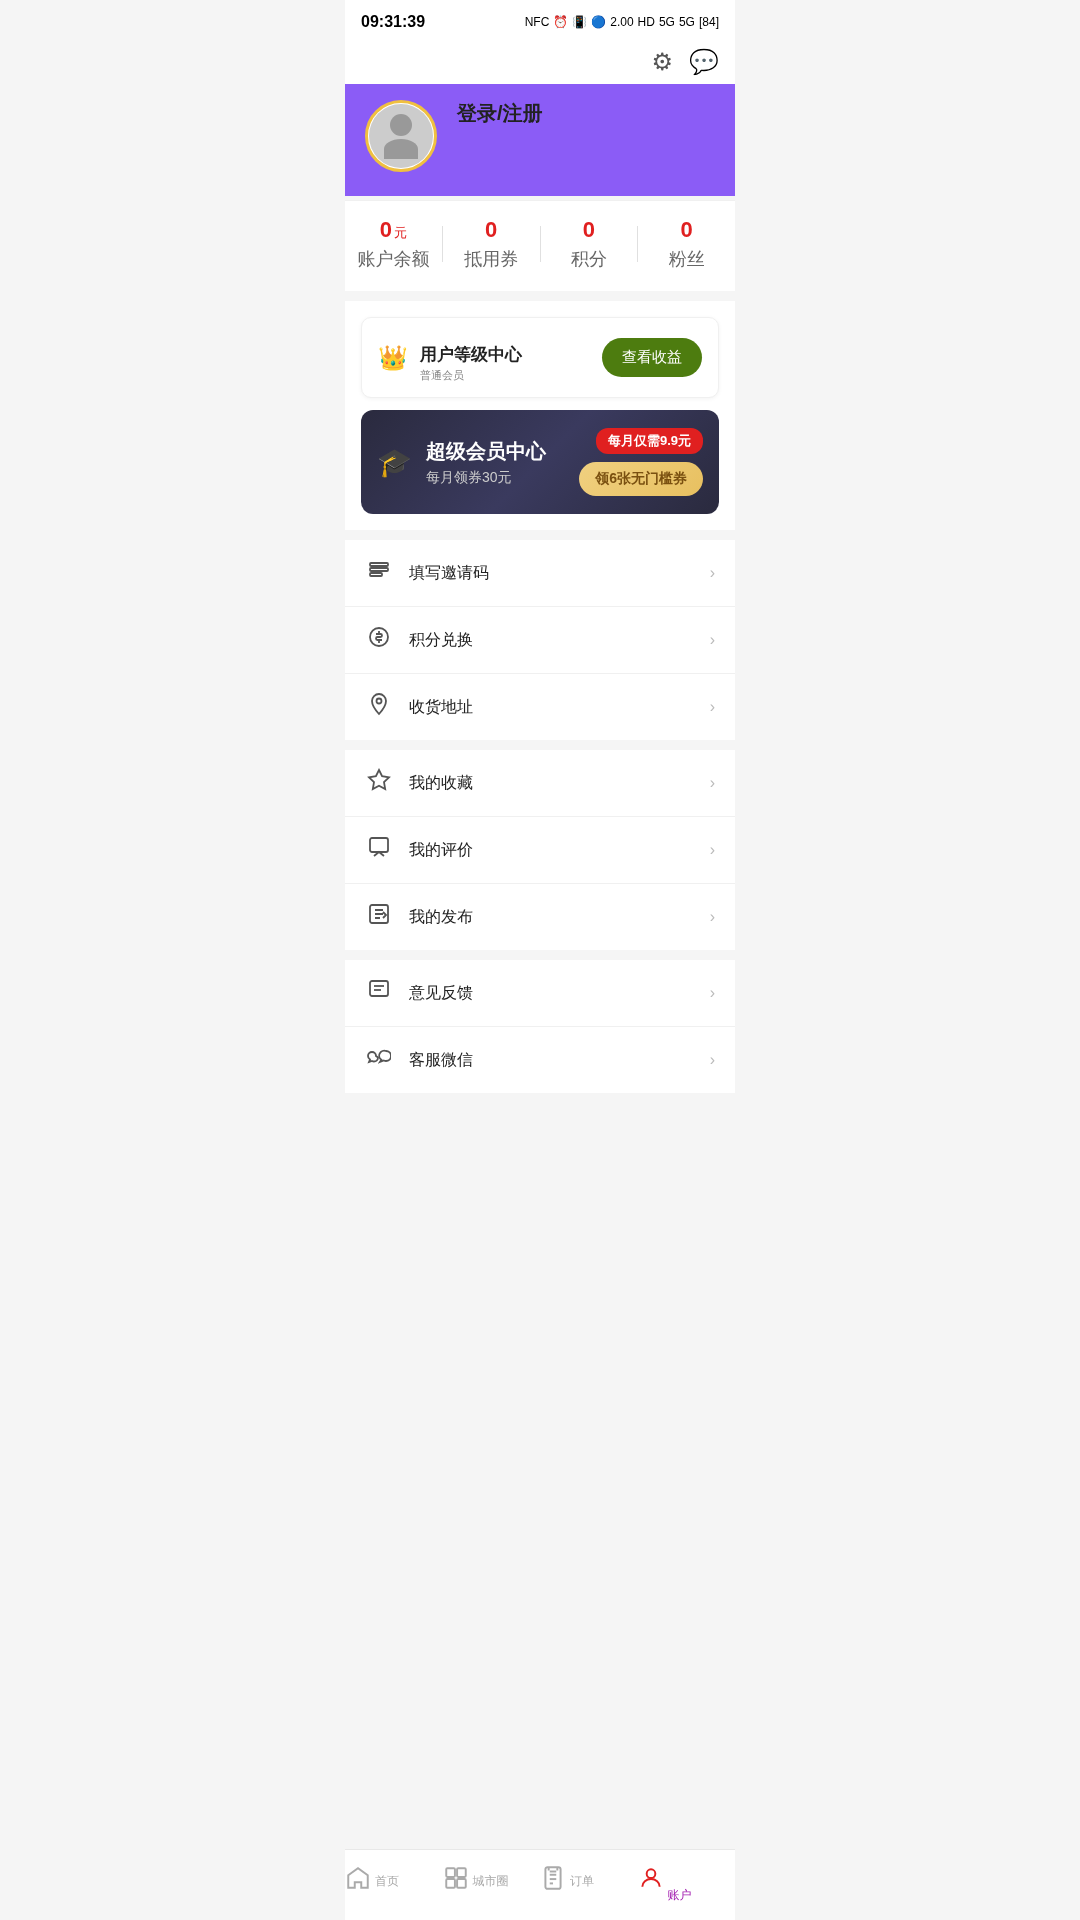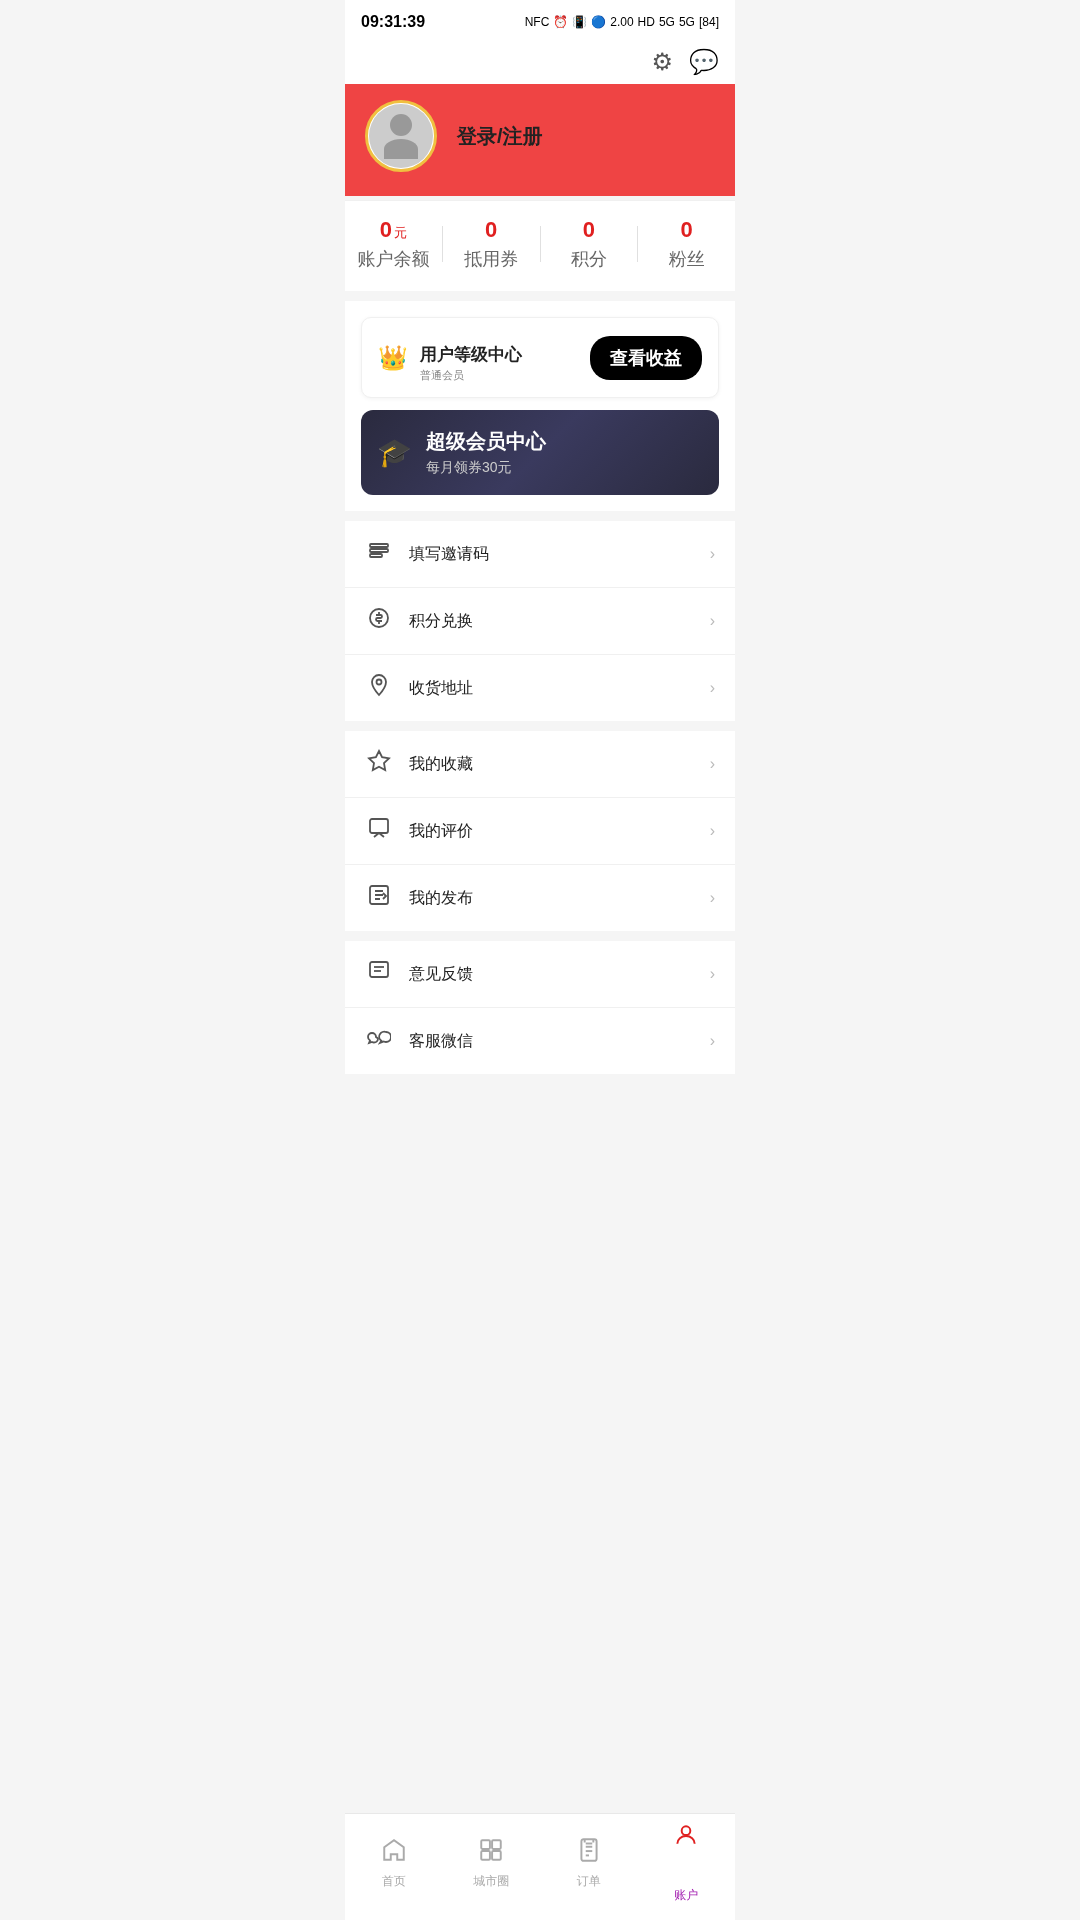--- a/index.html
+++ b/index.html
@@ -48,24 +48,23 @@
       gap: 16px;
     }
     .header-icon {
       font-size: 24px;
       color: #555;
       cursor: pointer;
     }
 
     
     .profile-section {
-      background: #ef4444;
+      background: #8b5cf6;
       padding: 16px 20px 24px;
       display: flex;
-      align-items: center;
       gap: 20px;
     }
     .avatar-wrapper {
       width: 72px;
       height: 72px;
       border-radius: 50%;
       border: 3px solid #f0c040;
       display: flex;
       align-items: center;
       justify-content: center;
@@ -174,27 +173,27 @@
       font-weight: 600;
       color: #222;
       margin-top: 11px;
     }
     .user-level-sub {
       font-size: 11px;
       color: #888;
       margin-top: 2px;
     }
     .view-earnings-btn {
-      background: #000000;
+      background: #4d7c0f;
       color: #fff;
       border: none;
       border-radius: 20px;
       padding: 10px 20px;
-      font-size: 18px;
-      font-weight: 700;
+      font-size: 15px;
+      font-weight: 400;
       cursor: pointer;
       white-space: nowrap;
     }
 
     
     .vip-card {
       background: linear-gradient(135deg, #2a2a3e 0%, #3a3a5e 50%, #2a2a3e 100%);
       border-radius: 12px;
       padding: 18px 16px;
       display: flex;
@@ -290,21 +289,21 @@
       background: #fff;
       border-top: 1px solid #e8e8e8;
       display: flex;
       align-items: center;
       padding: 8px 0 16px;
       z-index: 100;
     }
     .nav-item {
       flex: 1;
       display: flex;
-      flex-direction: column;
+      flex-direction: row;
       align-items: center;
       gap: 4px;
       cursor: pointer;
     }
     .nav-icon {
       font-size: 24px;
       color: #aaa;
     }
     .nav-icon.active {
       color: #e02020;
@@ -400,20 +399,24 @@
   </div>
 
   <div class="vip-card">
     <div class="vip-card-left">
       <span class="grad-cap">🎓</span>
       <div class="vip-card-info">
         <div class="vip-card-title">超级会员中心</div>
         <div class="vip-card-sub">每月领券30元</div>
       </div>
     </div>
+    <div class="vip-card-right">
+      <span class="price-badge">每月仅需9.9元</span>
+      <button class="claim-btn">领6张无门槛券</button>
+    </div>
   </div>
 </div>
 
 <div class="menu-section">
   <div class="menu-item">
     <span class="menu-icon">
       <svg width="24" height="24" viewBox="0 0 24 24" fill="none" stroke="#555" stroke-width="1.8">
         <rect x="3" y="5" width="18" height="3" rx="1"></rect>
           <rect x="3" y="10" width="18" height="3" rx="1"></rect>
           <rect x="3" y="15" width="12" height="3" rx="1"></rect>

